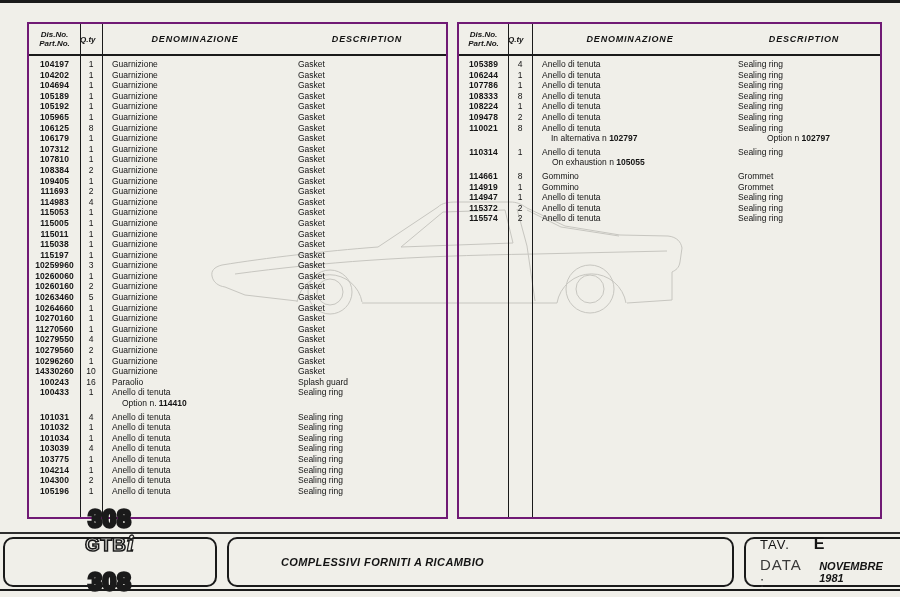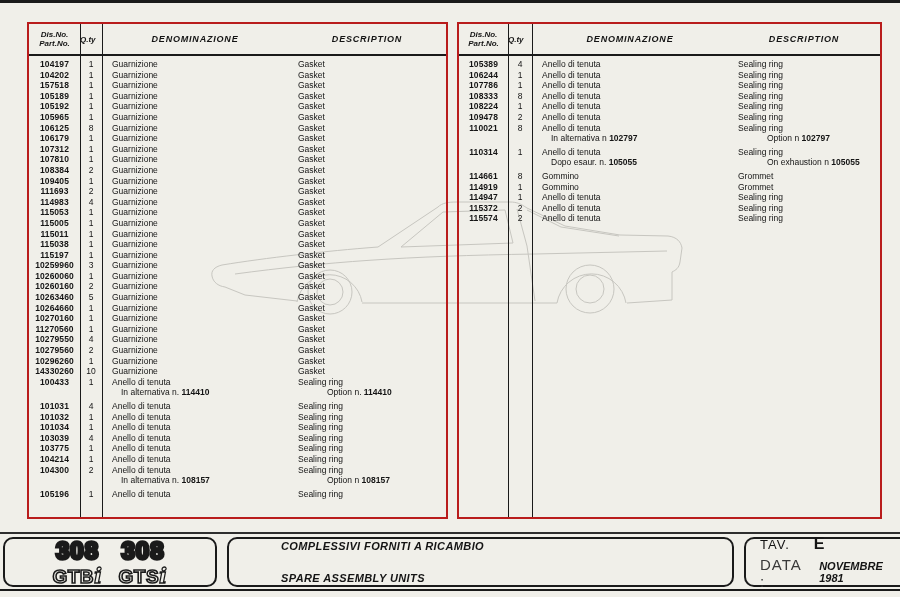--- a/index.html
+++ b/index.html
@@ -10,21 +10,21 @@
   }
   .rule { position:absolute; left:0; width:100%; background:#1a1a1a; }
   .top-rule { top:0; height:3px; }
   .footer-rule { top:532px; height:2px; background:#2e2e2e; }
   .bottom-rule { top:589px; height:2px; }
 
   
   .car { position:absolute; left:205px; top:196px; width:485px; height:134px; }
 
   
-  .ptable { position:absolute; top:22px; height:497px; border:2px solid #b91c1c; box-sizing:border-box; background:transparent; }
+  .ptable { position:absolute; top:22px; height:497px; border:2px solid #701a75; box-sizing:border-box; background:transparent; }
   .t-left  { left:27px;  width:421px; }
   .t-right { left:457px; width:425px; }
   .vline { position:absolute; top:0; bottom:0; width:1px; background:#1a1a1a; }
   .t-left  .vl1 { left:51px; } .t-left  .vl2 { left:73px; }
   .t-right .vl1 { left:49px; } .t-right .vl2 { left:73px; }
 
   .thead { display:flex; align-items:center; height:30px; border-bottom:2px solid #1a1a1a;
            font-style:italic; font-weight:bold; }
   .h-part { text-align:center; font-size:8px; line-height:9.5px; }
   .h-qty  { font-size:8px; }
@@ -42,21 +42,21 @@
   .c-denom b, .c-desc b { font-weight:bold; }
   .t-left  .c-part { width:51px; } .t-left  .c-qty { width:22px; } .t-left  .c-denom { width:186px; }
   .t-right .c-part { width:49px; } .t-right .c-qty { width:24px; } .t-right .c-denom { width:196px; }
   .note-row { margin-bottom:3px;justify-content:space-between; }
   .note-row .c-denom { padding-left:19px; }
   .note-row .c-desc  { padding-left:20px; }
 
   
   .fbox { position:absolute; top:537px; height:50px; border:2px solid #1a1a1a;
           border-radius:10px; box-sizing:border-box; }
-  .logo-box  { left:3px; width:214px; display:flex; align-items:center; justify-content:center; gap:16px; }
+  .logo-box  { left:3px; width:214px; display:flex; align-items:center; justify-content:center; gap:16px;flex-direction:column; }
   .title-box { left:227px; width:507px; padding-left:52px; display:flex; flex-direction:column;
                justify-content:center; gap:20px; }
   .title-line { font-style:italic; font-weight:bold; font-size:11px; letter-spacing:0.4px; }
   .tav-box { left:744px; width:166px; border-right:none; border-radius:10px 0 0 10px;
              padding-left:14px; display:flex; flex-direction:column; justify-content:center; gap:3px; }
   .tav-row { display:flex; align-items:baseline; }
   .tav-label { font-size:13px; letter-spacing:1px; }
   .tav-value { font-size:16px; font-weight:bold; margin-left:24px; }
   .data-label { font-size:15px; letter-spacing:1px; color:#3a3a3a; }
   .data-value { font-size:11px; font-weight:bold; font-style:italic; margin-left:8px; }
@@ -112,21 +112,21 @@
       </div>
 
       <div class="row">
         <div class="c-part">104202</div>
         <div class="c-qty">1</div>
         <div class="c-denom"><span>Guarnizione</span><b></b></div>
         <div class="c-desc"><span>Gasket</span><b></b></div>
       </div>
 
       <div class="row">
-        <div class="c-part">157518</div>
+        <div class="c-part">104694</div>
         <div class="c-qty">1</div>
         <div class="c-denom"><span>Guarnizione</span><b></b></div>
         <div class="c-desc"><span>Gasket</span><b></b></div>
       </div>
 
       <div class="row">
         <div class="c-part">105189</div>
         <div class="c-qty">1</div>
         <div class="c-denom"><span>Guarnizione</span><b></b></div>
         <div class="c-desc"><span>Gasket</span><b></b></div>
@@ -307,32 +307,37 @@
         <div class="c-desc"><span>Gasket</span><b></b></div>
       </div>
 
       <div class="row">
         <div class="c-part">14330260</div>
         <div class="c-qty">10</div>
         <div class="c-denom"><span>Guarnizione</span><b></b></div>
         <div class="c-desc"><span>Gasket</span><b></b></div>
       </div>
 
+      <div class="row">
+        <div class="c-part">100243</div>
+        <div class="c-qty">16</div>
+        <div class="c-denom"><span>Paraolio</span><b></b></div>
+        <div class="c-desc"><span>Splash guard</span><b></b></div>
+      </div>
 
       <div class="row">
         <div class="c-part">100433</div>
         <div class="c-qty">1</div>
         <div class="c-denom"><span>Anello di tenuta</span><b></b></div>
         <div class="c-desc"><span>Sealing ring</span><b></b></div>
       </div>
 
       <div class="row note-row">
         <div class="c-part"></div>
         <div class="c-qty"></div>
-        <div class="c-denom"><span>In alternativa n. </span><b>114410</b></div>
         <div class="c-desc"><span>Option n. </span><b>114410</b></div>
       </div>
 
       <div class="row">
         <div class="c-part">101031</div>
         <div class="c-qty">4</div>
         <div class="c-denom"><span>Anello di tenuta</span><b></b></div>
         <div class="c-desc"><span>Sealing ring</span><b></b></div>
       </div>
 
@@ -371,26 +376,20 @@
         <div class="c-desc"><span>Sealing ring</span><b></b></div>
       </div>
 
       <div class="row">
         <div class="c-part">104300</div>
         <div class="c-qty">2</div>
         <div class="c-denom"><span>Anello di tenuta</span><b></b></div>
         <div class="c-desc"><span>Sealing ring</span><b></b></div>
       </div>
 
-      <div class="row note-row">
-        <div class="c-part"></div>
-        <div class="c-qty"></div>
-        <div class="c-denom"><span>In alternativa n. </span><b>108157</b></div>
-        <div class="c-desc"><span>Option n </span><b>108157</b></div>
-      </div>
 
       <div class="row">
         <div class="c-part">105196</div>
         <div class="c-qty">1</div>
         <div class="c-denom"><span>Anello di tenuta</span><b></b></div>
         <div class="c-desc"><span>Sealing ring</span><b></b></div>
       </div>
     </div>
 </div>
 
@@ -467,21 +466,20 @@
       <div class="row">
         <div class="c-part">110314</div>
         <div class="c-qty">1</div>
         <div class="c-denom"><span>Anello di tenuta</span><b></b></div>
         <div class="c-desc"><span>Sealing ring</span><b></b></div>
       </div>
 
       <div class="row note-row">
         <div class="c-part"></div>
         <div class="c-qty"></div>
-        <div class="c-denom"><span>Dopo esaur. n. </span><b>105055</b></div>
         <div class="c-desc"><span>On exhaustion n </span><b>105055</b></div>
       </div>
 
       <div class="row">
         <div class="c-part">114661</div>
         <div class="c-qty">8</div>
         <div class="c-denom"><span>Gommino</span><b></b></div>
         <div class="c-desc"><span>Grommet</span><b></b></div>
       </div>
 
@@ -525,21 +523,20 @@
     </div>
 
     <div class="logo">
       <span class="logo-top">308</span>
       <span class="logo-bottom"><span>GTS</span><span class="logo-i">i</span></span>
     </div>
   </div>
 
 <div class="fbox title-box">
   <div class="title-line">COMPLESSIVI FORNITI A RICAMBIO</div>
-  <div class="title-line">SPARE ASSEMBLY UNITS</div>
 </div>
 
 <div class="fbox tav-box">
   <div class="tav-row">
     <span class="tav-label">TAV.</span>
     <span class="tav-value">E</span>
   </div>
   <div class="tav-row">
     <span class="data-label">DATA :</span>
     <span class="data-value">NOVEMBRE 1981</span>

